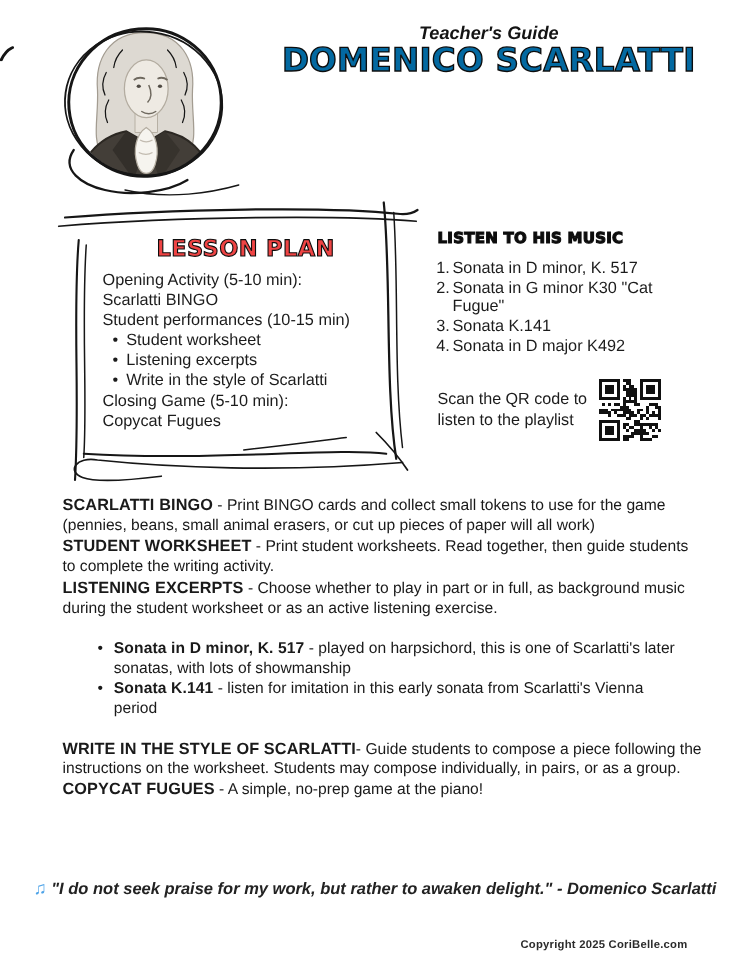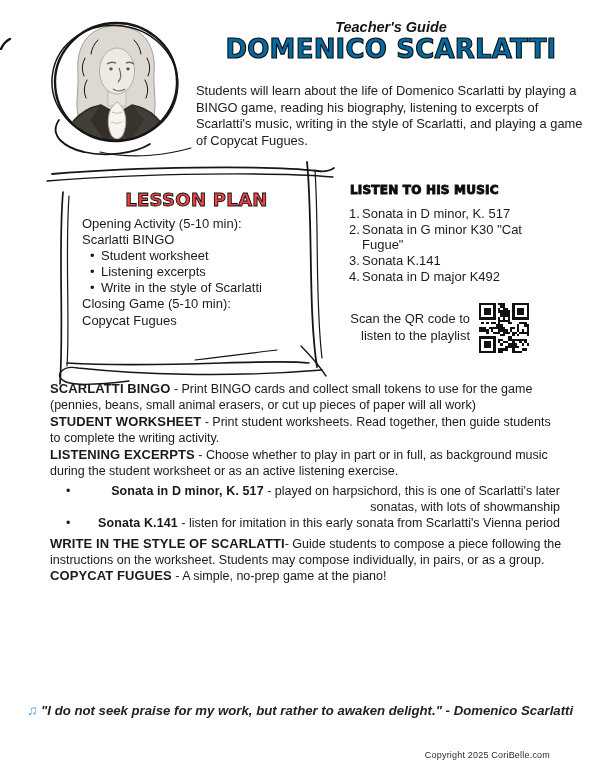--- a/index.html
+++ b/index.html
@@ -39,37 +39,37 @@
   
   .listen { position:absolute; left:350px; top:183px; width:205px; }
   .listen-title {
     font-family:"DejaVu Sans", sans-serif; font-weight:bold; font-size:12px;
     color:#0d0d0d; -webkit-text-stroke:0.9px #0d0d0d; letter-spacing:0.2px;
   }
   .sonata-list { margin:9px 0 0 0; padding:0; list-style:none; counter-reset:son; font-size:13px; line-height:15.7px; }
   .sonata-list li { position:relative; padding-left:12px; counter-increment:son; }
   .sonata-list li::before { content:counter(son) "."; position:absolute; left:-1px; }
   .qr-row { position:absolute; left:350px; top:303px; width:192px; display:flex; align-items:center; }
-  .qr-caption { width:120px; text-align:right; font-size:12.9px; line-height:16.6px; }
+  .qr-caption { width:120px; text-align:left; font-size:12.9px; line-height:16.6px; }
   .qr-box { width:50px; height:50px; margin-left:9px; flex:0 0 auto; }
   .qr-box svg { display:block; width:100%; height:100%; }
   
-  .activities { position:absolute; left:50px; top:381px; width:514px; font-size:12.5px; line-height:15.95px; color:#1a1a1a; }
+  .activities { position:absolute; left:50px; top:396px; width:514px; font-size:12.5px; line-height:15.95px; color:#1a1a1a; }
   .activities p { margin:0; }
   .lead { font-weight:bold; font-size:13px; letter-spacing:0.1px; }
-  .sonata-bullets { margin:4px; padding:0; list-style:none;text-align:right; }
+  .sonata-bullets { margin:16px; padding:0; list-style:none; }
   .sonata-bullets li { position:relative; padding-left:25px; }
   .sonata-bullets li::before { content:"•"; position:absolute; left:12px; }
   
   .quote {
     position:absolute; left:0; top:702px; width:100%; text-align:center;
     font-style:italic; font-weight:bold; font-size:13.2px; color:#222;
   }
   .quote .note-icon { font-style:normal; font-weight:normal; font-size:14px; }
-  .copyright { position:absolute; right:50px; top:750px; font-size:9px; font-weight:normal; color:#2b2b2b; letter-spacing:0.2px; }
+  .copyright { position:absolute; right:50px; top:750px; font-size:9px; font-weight:bold; color:#2b2b2b; letter-spacing:0.2px; }
   svg .ink { stroke:#161616; fill:none; stroke-linecap:round; }
 </style>
 </head>
 <body>
 
 <div class="page">
 
   <div class="edge-mark">
     <svg viewBox="0 0 12 12">
         <path class="ink" d="M1 11 Q4 4 10 1" stroke-width="2.4"></path>
@@ -109,40 +109,40 @@
         <ellipse class="ink" cx="76" cy="72" rx="61" ry="59" stroke-width="2.4" transform="rotate(-5 76 72)"></ellipse>
         <ellipse class="ink" cx="75" cy="73" rx="63" ry="57.5" stroke-width="1.5" transform="rotate(8 76 72)"></ellipse>
         <path class="ink" d="M19 110 C 8 126 26 138 44 142 C 64 147 94 144 110 134" stroke-width="1.8"></path>
         <path class="ink" d="M60 142 C 95 150 130 144 151 138" stroke-width="1.1"></path>
       </g>
     </svg>
   </div>
 
   <div class="kicker">Teacher's Guide</div>
   <div class="page-title">DOMENICO SCARLATTI</div>
-  <div class="intro">Students will learn about the life of Domenico Scarlatti by playing a BINGO game, reading his biography, listening to excerpts of Scarlatti's music, writing in the style of Scarlatti, and playing a game of Copycat Fugues.</div>
 
   <div class="lesson-box">
     <svg class="lesson-frame" viewBox="0 0 292 234" preserveAspectRatio="none">
       <path class="ink" d="M7 14 C 90 7 220 5 273 11 C 280 12 286 10 289 8" stroke-width="1.8"></path>
       <path class="ink" d="M2 21 C 100 13 230 12 288 17" stroke-width="1.4"></path>
       <path class="ink" d="M262 2 C 268 60 263 150 272 207" stroke-width="1.8"></path>
       <path class="ink" d="M270 10 C 274 70 270 140 277 198" stroke-width="1.2"></path>
       <path class="ink" d="M256 186 C 266 196 275 207 281 216" stroke-width="1.4"></path>
       <path class="ink" d="M18 32 C 13 90 19 160 15 224" stroke-width="1.7"></path>
       <path class="ink" d="M24 36 C 20 95 25 160 22 206" stroke-width="1.2"></path>
       <path class="ink" d="M22 203 C 120 209 225 198 264 203" stroke-width="1.6"></path>
       <path class="ink" d="M277 210 C 180 218 90 214 33 208 C 16 205 8 217 21 222 C 32 226 60 224 84 221" stroke-width="1.4"></path>
       <path class="ink" d="M150 200 C 185 196 215 192 232 190" stroke-width="1.2"></path>
     </svg>
     <div class="lp-inner">
       <div class="lp-title">LESSON PLAN</div>
       <div class="lp-content">
         <div class="lp-line"><span class="b">Opening Activity</span><span> (5-10 min):</span></div>
         <div class="lp-line"><span>Scarlatti BINGO</span></div>
+        <div class="lp-line"><span class="b">Student performances</span><span> (10-15 min)</span></div>
         <ul class="lp-bullets">
           <li>Student worksheet</li>
           <li>Listening excerpts</li>
           <li>Write in the style of Scarlatti</li>
         </ul>
         <div class="lp-line"><span class="b">Closing Game</span><span> (5-10 min):</span></div>
         <div class="lp-line"><span>Copycat Fugues</span></div>
       </div>
     </div>
   </div>

